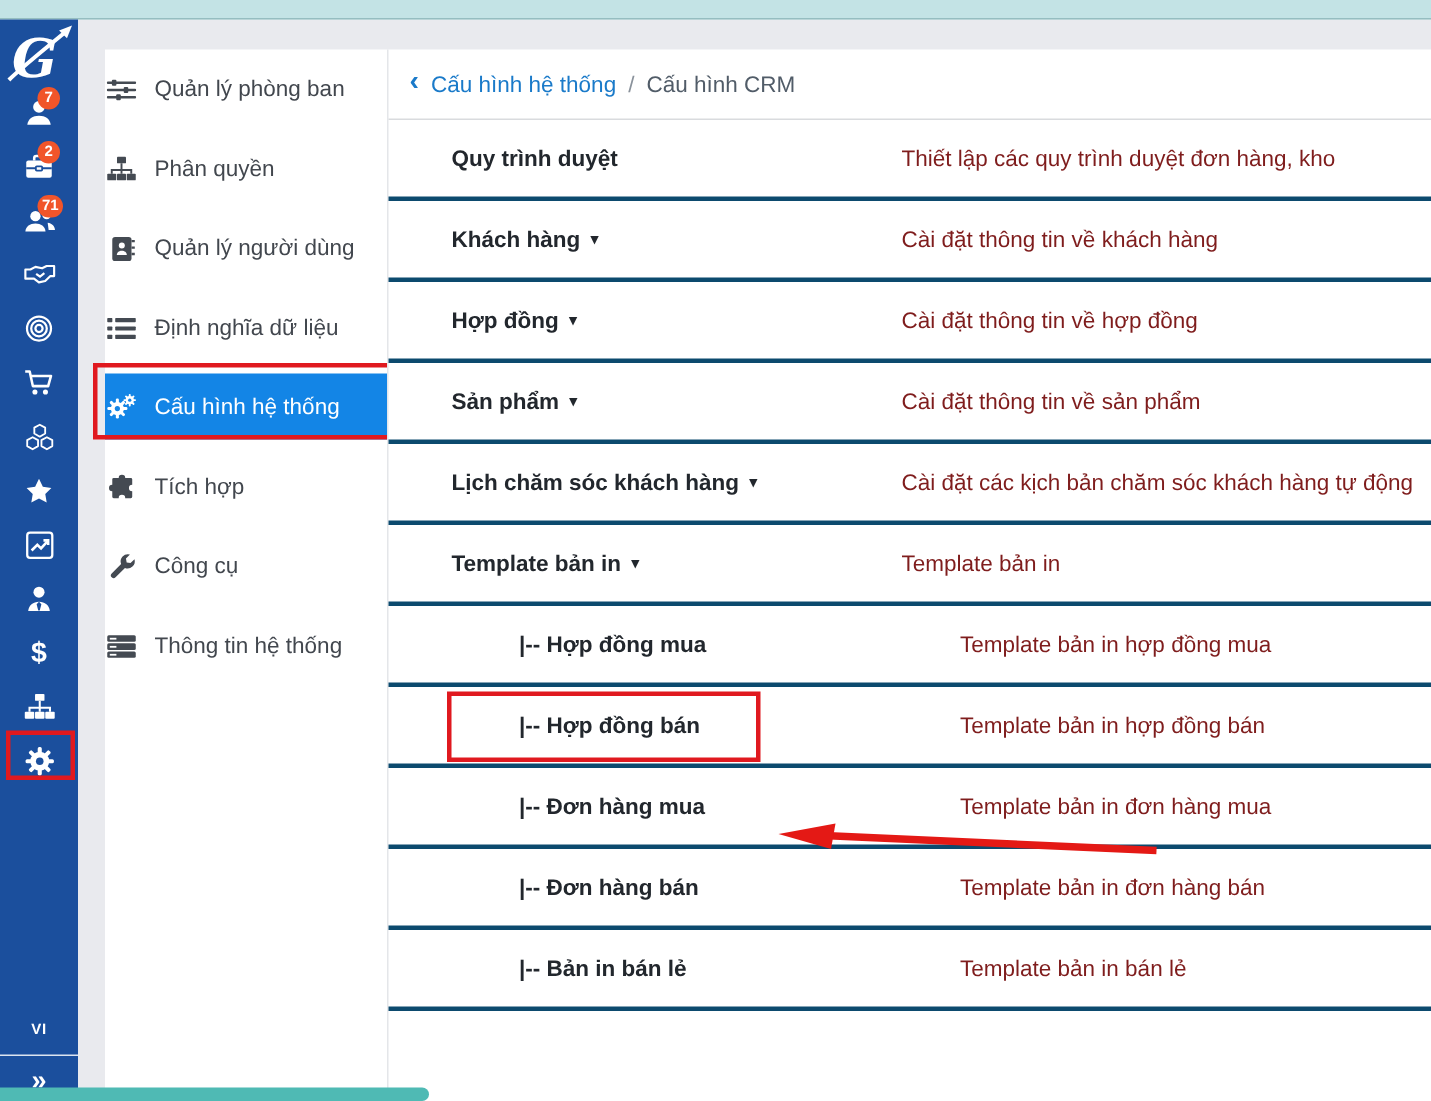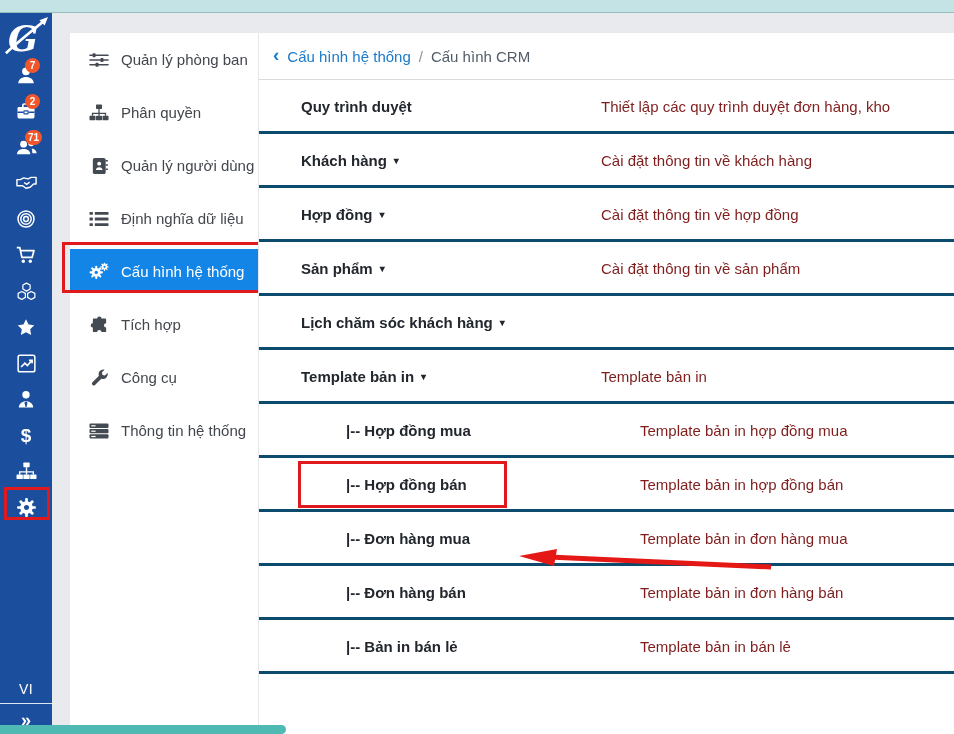--- a/index.html
+++ b/index.html
@@ -17,28 +17,28 @@
   
   .rail{position:absolute;left:0;top:13px;width:52px;height:721px;background:#1b4f9d;z-index:10;}
   .logo{position:absolute;top:3px;left:2px;width:48px;height:44px;}
   .rail-nav{position:absolute;top:44px;left:0;width:52px;}
   .rail-item{position:relative;width:52px;height:36px;display:flex;align-items:center;justify-content:center;cursor:pointer;}
   .badge{position:absolute;left:25px;top:1px;min-width:9px;height:15px;padding:0 3px;
     background:#f1552a;border-radius:9px;color:#fff;font-size:10px;font-weight:700;
     line-height:15px;text-align:center;}
   .glyph{color:#fff;font-size:19px;font-weight:700;line-height:1;}
   .rail-lang{position:absolute;top:668px;left:0;width:52px;text-align:center;
-    color:#fff;font-weight:400;font-size:14px;letter-spacing:.5px;cursor:pointer;}
+    color:#fff;font-weight:700;font-size:10px;letter-spacing:.5px;cursor:pointer;}
   .rail-divider{position:absolute;top:690px;left:0;width:52px;border-top:1px solid rgba(255,255,255,.85);}
   .rail-collapse{position:absolute;top:697px;left:0;width:52px;text-align:center;
     color:#fff;font-size:18px;font-weight:700;cursor:pointer;}
 
   
   .sidebar{position:absolute;left:70px;top:33px;width:188px;height:701px;background:#fff;z-index:8;}
-  .sb-item{height:53px;display:flex;align-items:center;padding-left:18px;gap:11px;
+  .sb-item{height:53px;display:flex;align-items:center;gap:11px;
     color:#42474e;font-size:15px;cursor:pointer;box-sizing:border-box;}
   .sb-icon{width:22px;display:flex;justify-content:center;align-items:center;}
   .sb-item.active{background:#1385e6;color:#fff;height:44px;margin:4px 0 5px;}
   .sb-label{white-space:nowrap;}
 
   
   .main{position:absolute;left:258px;top:33px;width:696px;height:701px;background:#fff;
     border-left:1px solid #e4e6e9;box-sizing:border-box;z-index:8;}
   .breadcrumb{height:46px;border-bottom:1px solid #d9dbde;display:flex;align-items:center;
     padding-left:14px;gap:8px;font-size:15px;}
@@ -320,20 +320,21 @@
   <div class="row">
     <span class="row-label"><b>Hợp đồng</b><i class="caret">▾</i></span>
     <span class="row-desc">Cài đặt thông tin về hợp đồng</span>
   </div>
   <div class="row">
     <span class="row-label"><b>Sản phẩm</b><i class="caret">▾</i></span>
     <span class="row-desc">Cài đặt thông tin về sản phẩm</span>
   </div>
   <div class="row">
     <span class="row-label"><b>Lịch chăm sóc khách hàng</b><i class="caret">▾</i></span>
+    <span class="row-desc">Cài đặt các kịch bản chăm sóc khách hàng tự động</span>
   </div>
   <div class="row">
     <span class="row-label"><b>Template bản in</b><i class="caret">▾</i></span>
     <span class="row-desc">Template bản in</span>
   </div>
   <div class="row sub">
     <span class="row-label"><b>|-- Hợp đồng mua</b></span>
     <span class="row-desc">Template bản in hợp đồng mua</span>
   </div>
   <div class="row sub">

